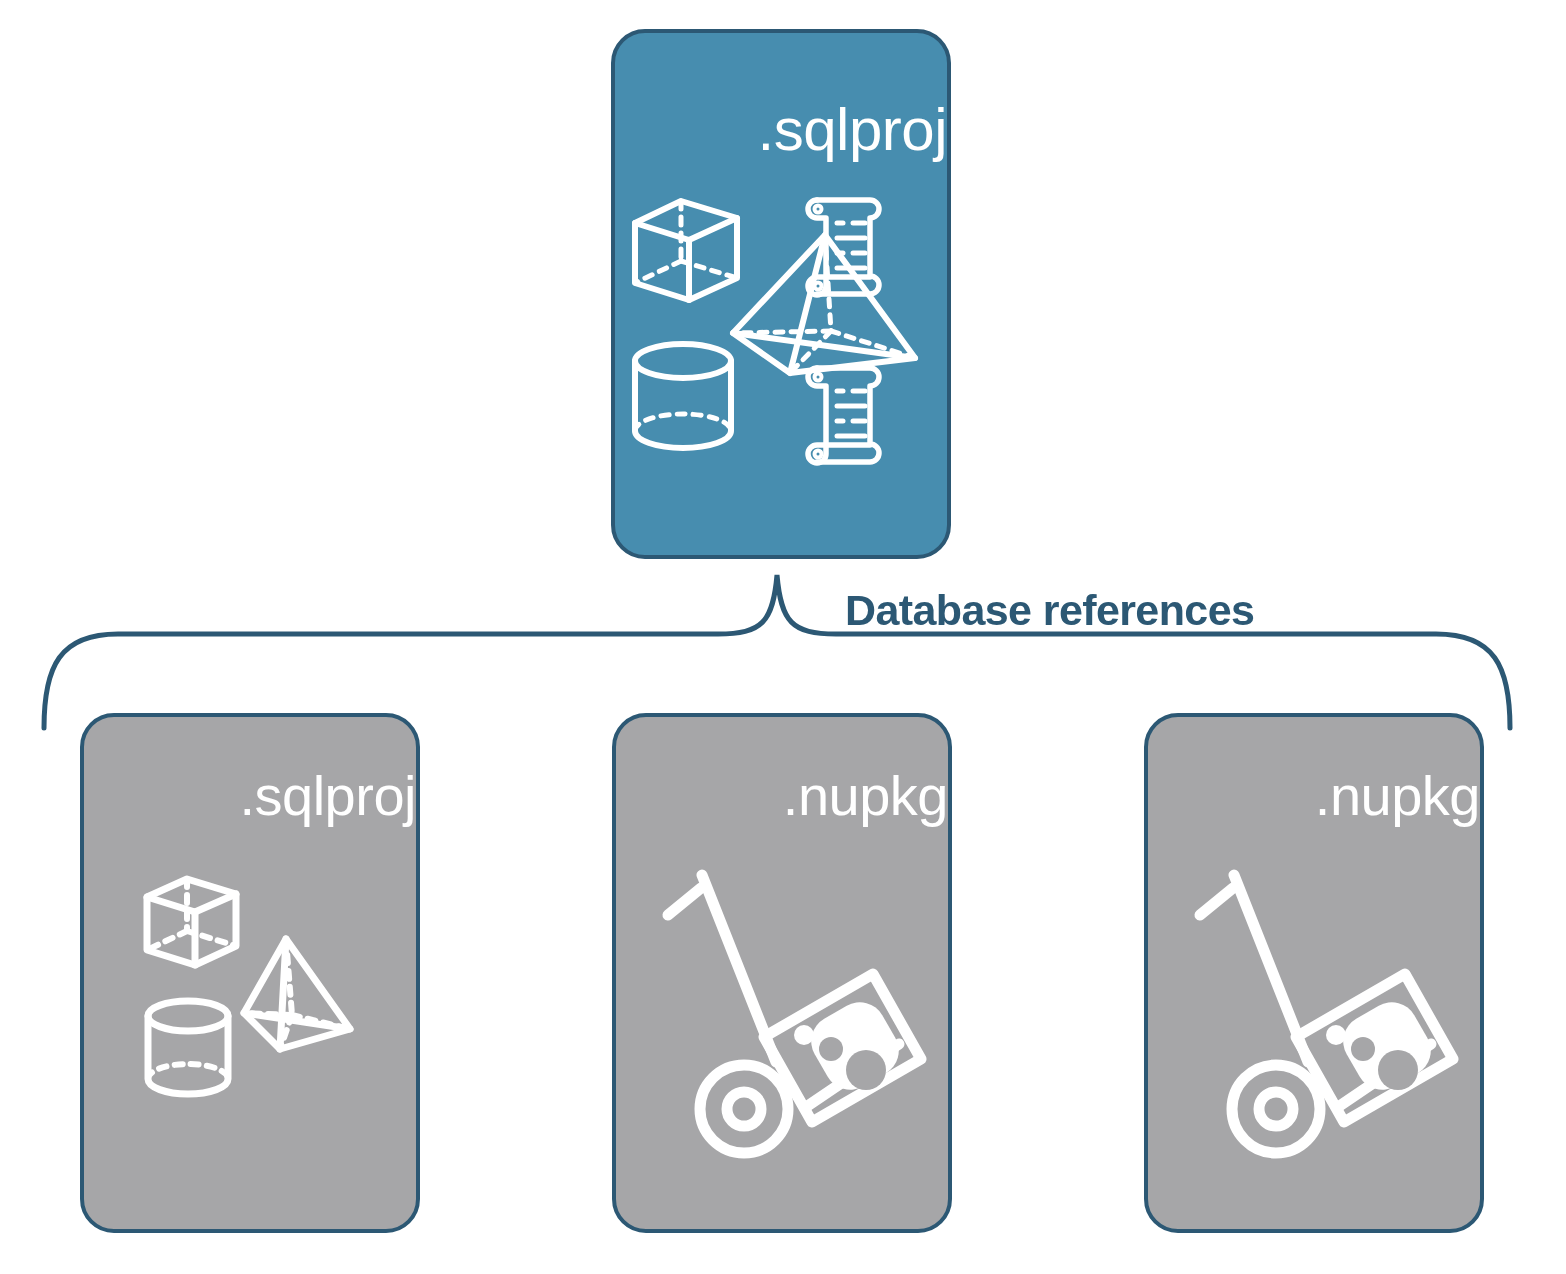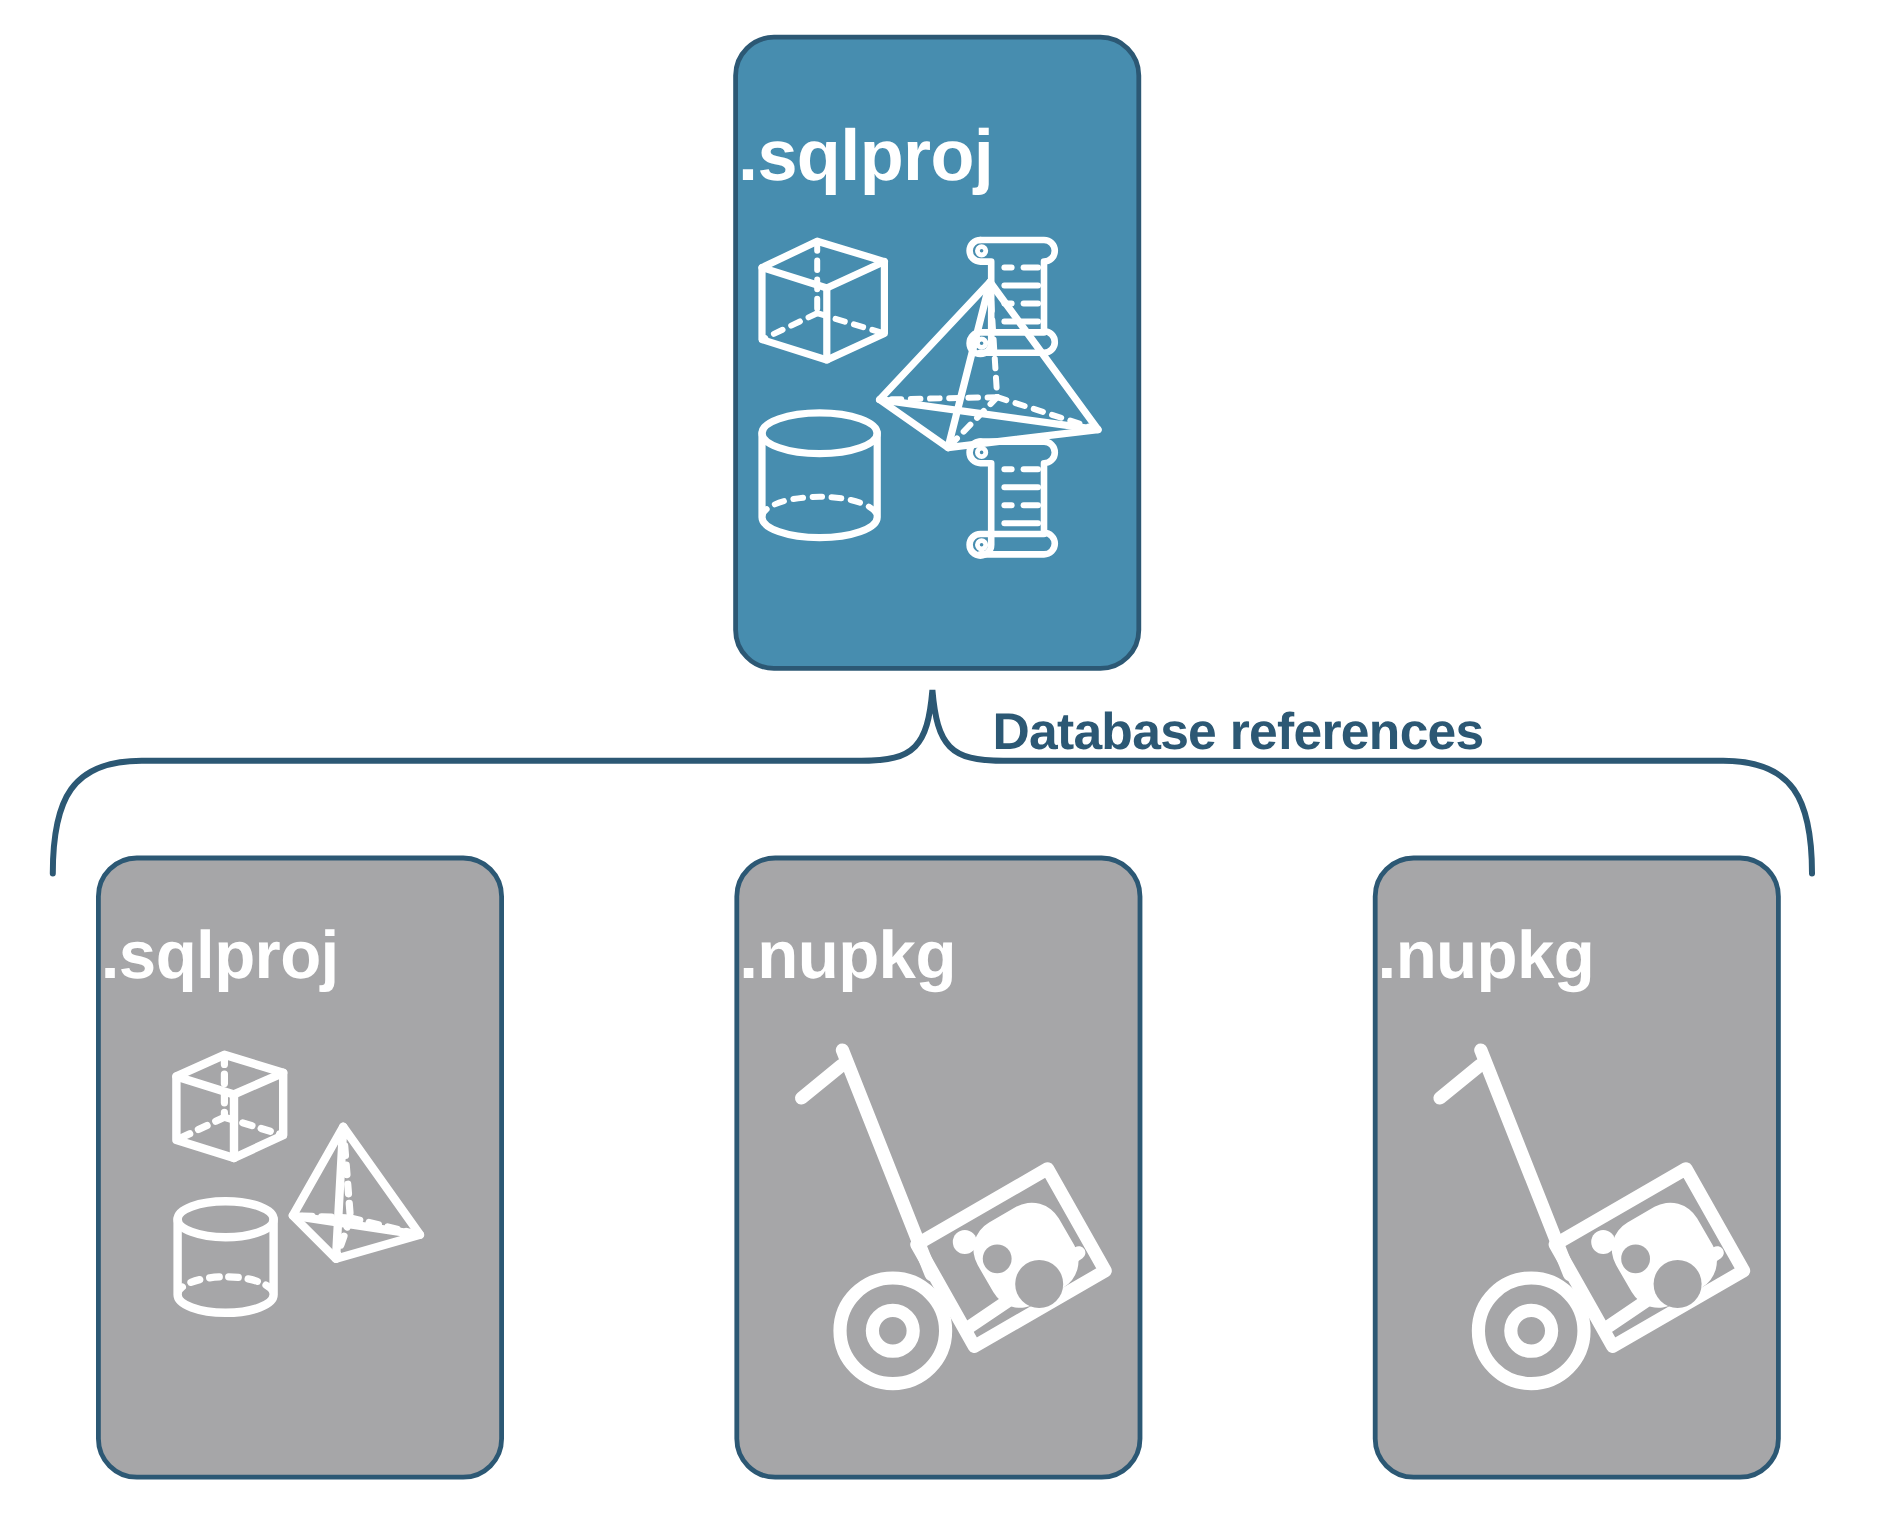--- a/index.html
+++ b/index.html
@@ -24,23 +24,23 @@
     position: absolute;
     box-sizing: border-box;
     border: 4px solid #2c5874;
     border-radius: 34px;
     overflow: hidden;
   }
   .card-title {
     position: absolute;
     left: 0;
     right: 0;
-    text-align: left;
+    text-align: right;
     color: #ffffff;
-    font-weight: bold;
+    font-weight: normal;
     letter-spacing: -0.5px;
     user-select: none;
   }
 
   
   #card-root {
     left: 611px;
     top: 29px;
     width: 340px;
     height: 530px;
@@ -78,21 +78,21 @@
   #brace {
     position: absolute;
     left: 0;
     top: 550px;
     width: 1566px;
     height: 190px;
     pointer-events: none;
   }
   #brace-label {
     position: absolute;
-    left: 827px;
+    left: 845px;
     top: 586px;
     font-size: 43px;
     font-weight: bold;
     color: #2c5874;
     letter-spacing: -0.6px;
     white-space: nowrap;
     user-select: none;
   }
 </style>
 </head>

